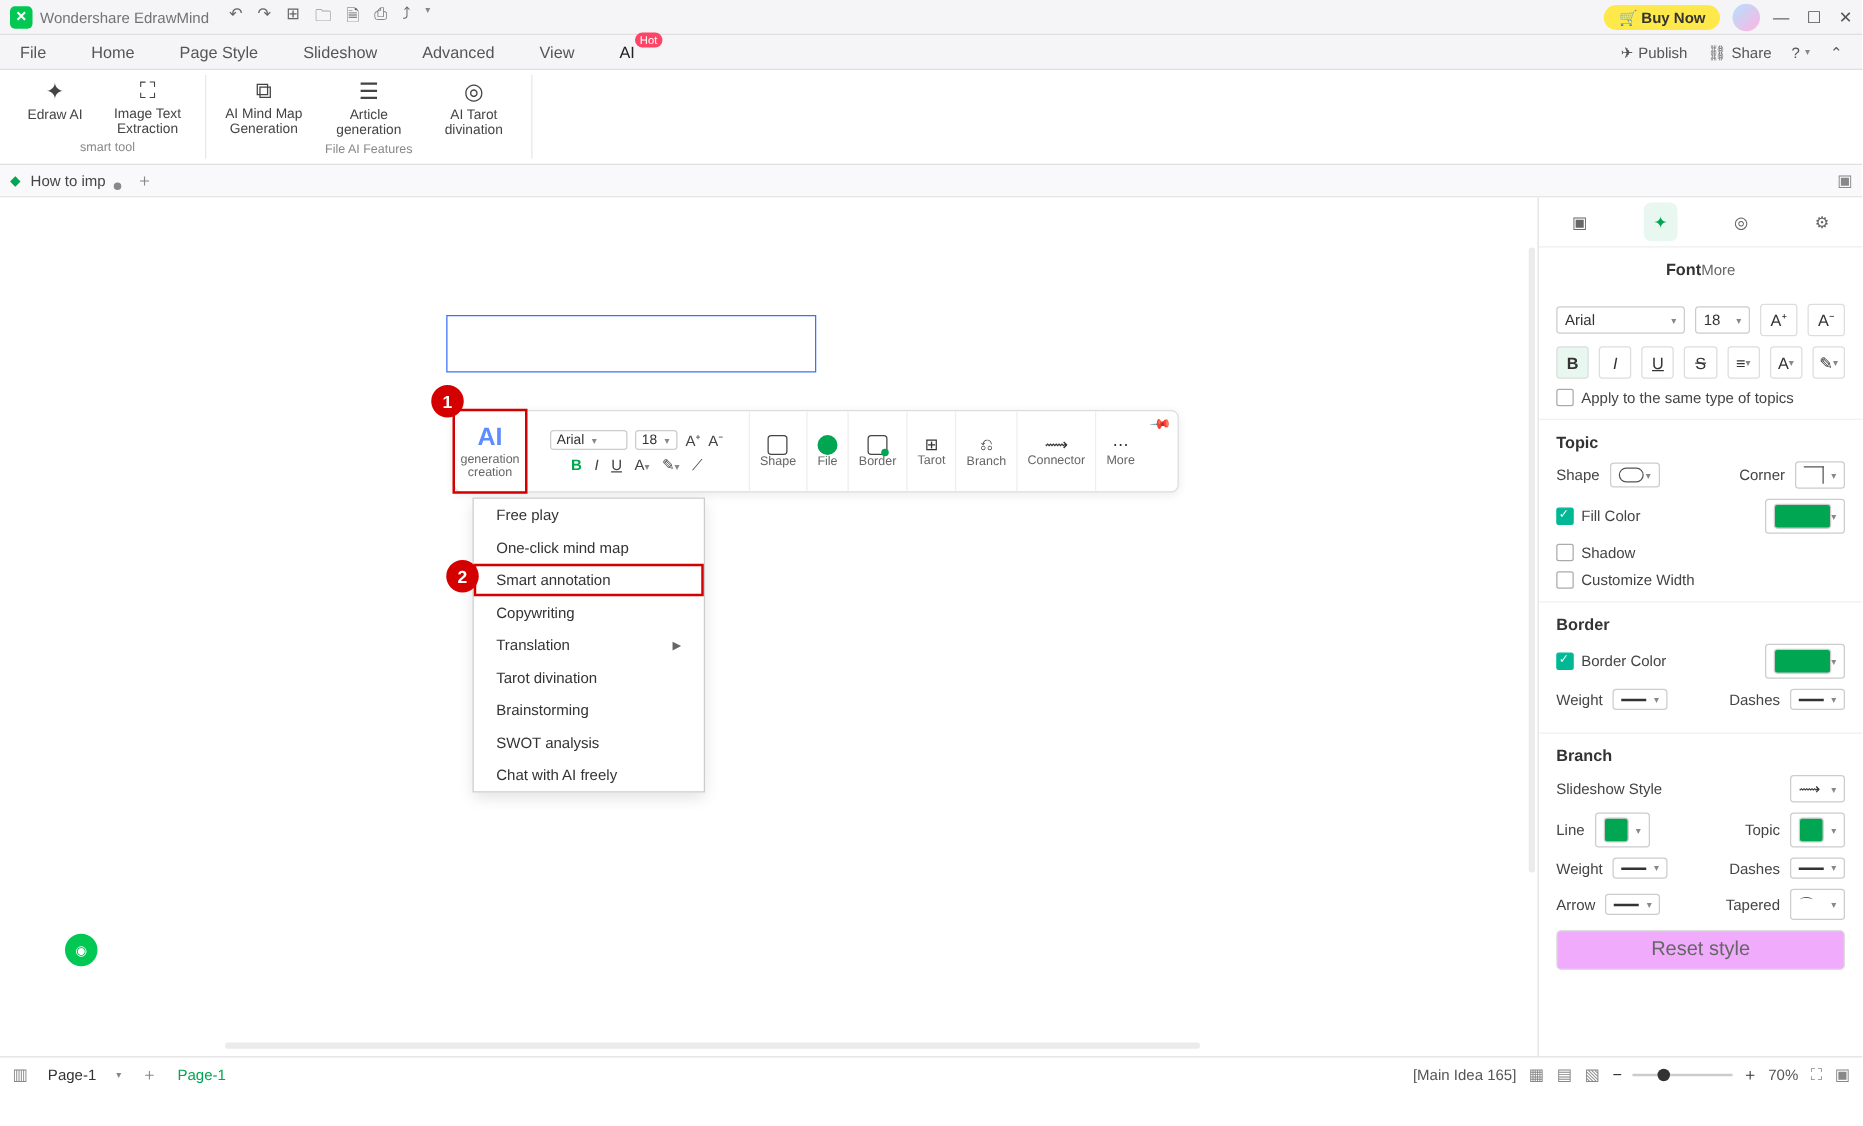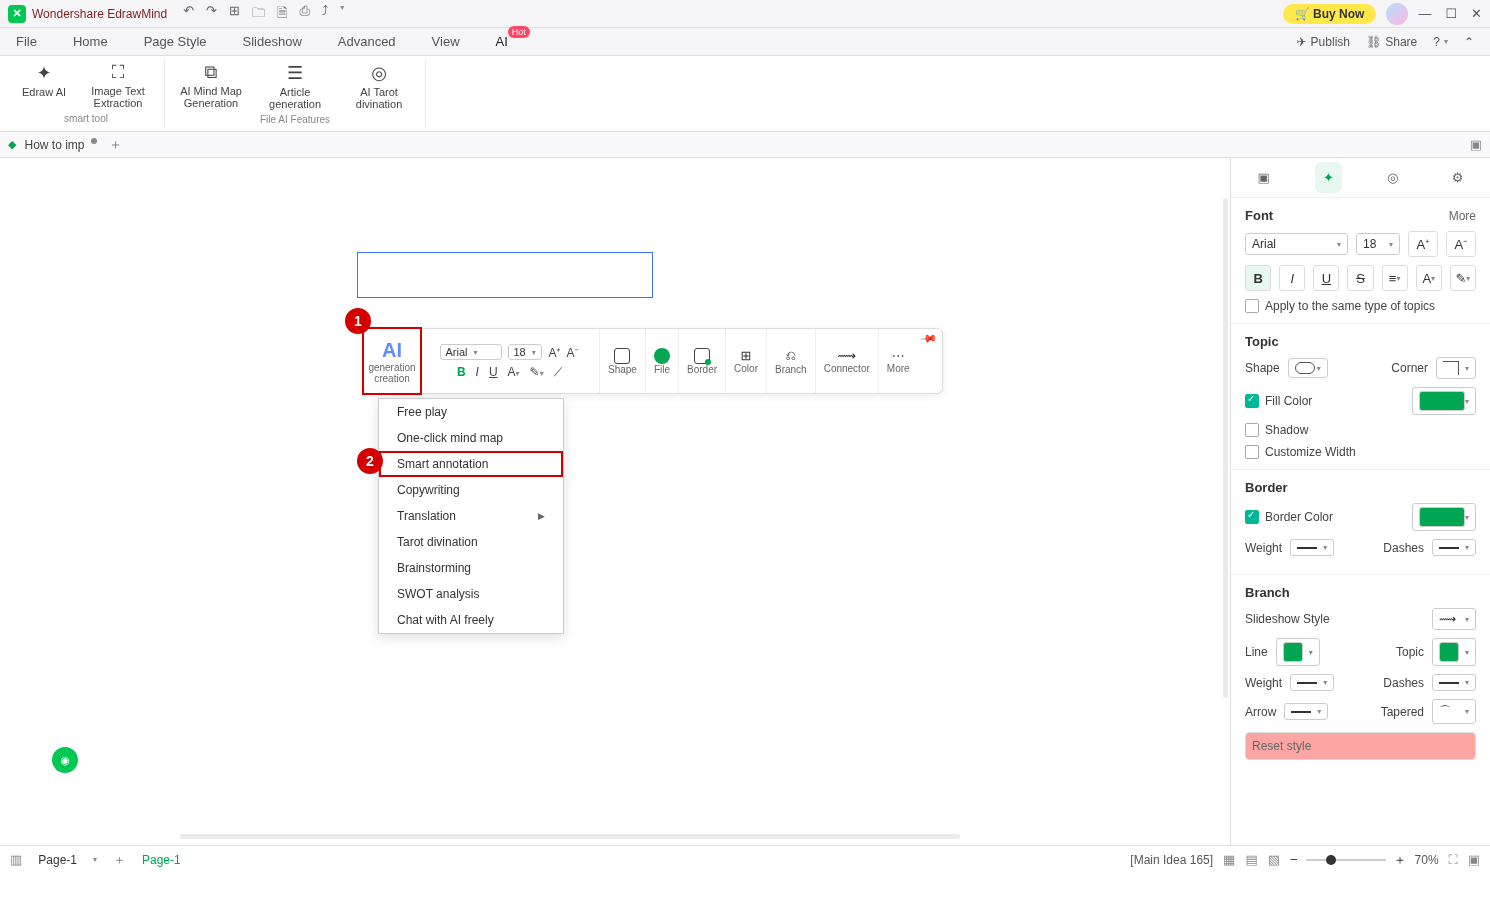--- a/index.html
+++ b/index.html
@@ -1,21 +1,21 @@
 <!DOCTYPE html>
 <html><head>
 <meta charset="utf-8">
 <style>
 * { margin: 0; padding: 0; box-sizing: border-box; font-family: -apple-system, BlinkMacSystemFont, "Segoe UI", Arial, sans-serif; }
 body { width: 1490px; height: 901px; background: #fff; overflow: hidden; position: relative; font-size: 13px; color: #333; }
 
 
 .title-bar { height: 28px; background: #f5f5f7; display: flex; align-items: center; padding: 0 8px; border-bottom: 1px solid #e0e0e0; }
 .logo-square { width: 18px; height: 18px; background: #00c853; border-radius: 4px; display: flex; align-items: center; justify-content: center; color: #fff; font-weight: bold; font-size: 11px; margin-right: 6px; }
-.app-title { font-size: 12px; color: #7f1d1d; }
+.app-title { font-size: 12px; color: #737373; }
 .qat { display: flex; gap: 12px; margin-left: 16px; color: #666; }
 .qat-icon { cursor: pointer; font-size: 13px; }
 .title-spacer { flex: 1; }
 .buy-now { background: #ffe94a; border-radius: 12px; padding: 3px 12px; font-size: 12px; font-weight: bold; display: flex; align-items: center; gap: 3px; cursor: pointer; }
 .avatar-circle { width: 22px; height: 22px; border-radius: 50%; background: linear-gradient(135deg,#b4e0ff,#ffb4e0); margin: 0 10px; cursor: pointer; }
 .win-controls { display: flex; gap: 14px; color: #555; }
 .win-btn { cursor: pointer; font-size: 13px; }
 
 
 .menu-bar { height: 28px; background: #f5f5f7; display: flex; align-items: center; padding: 0 16px; gap: 36px; border-bottom: 1px solid #e0e0e0; }
@@ -29,21 +29,21 @@
 .ribbon { height: 76px; background: #fff; display: flex; border-bottom: 1px solid #e0e0e0; padding: 4px 8px; }
 .ribbon-group { display: flex; flex-direction: column; align-items: center; border-right: 1px solid #e8e8e8; padding: 0 8px; }
 .ribbon-buttons { display: flex; gap: 8px; }
 .ribbon-btn { display: flex; flex-direction: column; align-items: center; cursor: pointer; padding: 2px 6px; text-align: center; }
 .ribbon-btn-icon { font-size: 18px; color: #444; margin-bottom: 2px; }
 .ribbon-btn-label { font-size: 11px; color: #444; line-height: 1.1; max-width: 64px; }
 .ribbon-group-label { font-size: 10px; color: #888; margin-top: 2px; }
 
 
 .tab-bar { height: 26px; background: #f9f9fb; border-bottom: 1px solid #e0e0e0; display: flex; align-items: center; padding: 0 8px; gap: 8px; }
-.doc-tab { display: flex; align-items: flex-start; gap: 6px; font-size: 12px; color: #444; }
+.doc-tab { display: flex; align-items: flex-end; gap: 6px; font-size: 12px; color: #444; }
 .doc-tab .dot { width: 6px; height: 6px; background: #888; border-radius: 50%; }
 .add-tab { color: #888; font-size: 14px; cursor: pointer; margin-left: 4px; }
 .tab-right-icon { margin-left: auto; color: #888; cursor: pointer; }
 
 
 .canvas-area { position: absolute; top: 158px; left: 0; right: 260px; bottom: 56px; background: #fff; overflow: hidden; }
 .canvas-scroll-v { position: absolute; right: 2px; top: 40px; width: 5px; height: 500px; background: #ccc; border-radius: 3px; opacity: 0.4; }
 .canvas-scroll-h { position: absolute; left: 180px; bottom: 6px; height: 5px; width: 780px; background: #ccc; border-radius: 3px; opacity: 0.4; }
 
 
@@ -80,38 +80,38 @@
 
 
 .chat-bubble { position: absolute; left: 52px; bottom: 72px; width: 26px; height: 26px; background: #00c853; border-radius: 50%; display: flex; align-items: center; justify-content: center; color: #fff; cursor: pointer; font-size:11px; }
 
 
 .right-panel { position: absolute; top: 158px; right: 0; bottom: 56px; width: 260px; background: #fff; border-left: 1px solid #e0e0e0; overflow-y: auto; }
 .rp-tabs { height: 40px; display: flex; align-items: center; justify-content: space-around; border-bottom: 1px solid #eee; }
 .rp-tab { cursor: pointer; padding: 8px; color: #666; }
 .rp-tab.active { background: #e8f7ef; border-radius: 6px; color: #00a651; }
 .rp-section { padding: 10px 14px; border-bottom: 1px solid #f0f0f0; }
-.rp-header { display: flex; justify-content: space-between; align-items: center; margin-bottom: 8px; }
+.rp-header { display: flex; justify-content: center; align-items: center; margin-bottom: 20px; }
 .rp-title { font-weight: bold; font-size: 13px; }
 .rp-more { font-size: 12px; color: #666; cursor: pointer; }
 .rp-row { display: flex; align-items: center; gap: 8px; margin-bottom: 8px; }
 .rp-select { flex: 1; border: 1px solid #ccc; border-radius: 3px; padding: 3px 6px; font-size: 12px; display: flex; justify-content: space-between; align-items: center; background: #fff; cursor: pointer; }
 .rp-num { width: 44px; border: 1px solid #ccc; border-radius: 3px; padding: 3px 6px; font-size: 12px; display: flex; justify-content: space-between; align-items: center; }
 .rp-icon-btn { width: 30px; height: 26px; border: 1px solid #ddd; border-radius: 3px; display: flex; align-items: center; justify-content: center; cursor: pointer; font-size: 13px; background: #fff; }
 .rp-icon-btn.active { background: #e8f7ef; }
 .rp-checkbox { display: flex; align-items: center; gap: 6px; font-size: 12px; color: #444; cursor: pointer; }
 .checkbox-box { width: 14px; height: 14px; border: 1px solid #aaa; border-radius: 2px; background: #fff; }
 .checkbox-box.checked { background: #00b894; border-color: #00b894; position: relative; }
 .checkbox-box.checked::after { content: '✓'; color: #fff; font-size: 10px; position: absolute; left: 1px; top: -2px; }
 .rp-label { font-size: 12px; color: #444; }
 .color-swatch { width: 46px; height: 20px; background: #00a651; border-radius: 3px; border: 1px solid #ccc; }
 .shape-pill-icon { width: 20px; height: 12px; border: 1px solid #555; border-radius: 6px; }
 .corner-icon { width: 16px; height: 14px; border-top: 1.5px solid #555; border-right: 1.5px solid #555; }
 .line-icon { width: 20px; height: 2px; background: #333; }
-.reset-btn { width: 100%; padding: 6px; border: 1px solid #ddd; border-radius: 4px; background: #fca5a5; font-size: 12px; color: #666; cursor: pointer; margin-top: 8px; }
+.reset-btn { width: 100%; padding: 6px; border: 1px solid #ddd; border-radius: 4px; background: #f0abfc; text-align: center; font-size: 16px; color: #666; cursor: pointer; margin-top: 8px; }
 
 
 .status-bar { position: absolute; bottom: 28px; left: 0; right: 0; height: 28px; border-top: 1px solid #e0e0e0; display: flex; align-items: center; padding: 0 10px; gap: 10px; background: #fff; }
 .page-combo { border: none; padding: 2px 6px; font-size: 12px; display: flex; align-items: center; gap: 16px; }
 .page-tab { color: #00a651; font-size: 12px; padding: 2px 6px; }
 .status-spacer { flex: 1; }
 .status-txt { font-size: 12px; color: #555; }
 .zoom-ctrl { display: flex; align-items: center; gap: 8px; }
 .zoom-track { width: 80px; height: 2px; background: #ccc; position: relative; }
 .zoom-thumb { position: absolute; left: 20px; top: -4px; width: 10px; height: 10px; background: #333; border-radius: 50%; }
@@ -250,21 +250,21 @@
     <div class="ftb-cell">
       <div class="fill-circle"></div>
       <span class="ftb-label">File</span>
     </div>
     <div class="ftb-cell">
       <div class="border-icon"></div>
       <span class="ftb-label">Border</span>
     </div>
     <div class="ftb-cell">
       <span>⊞</span>
-      <span class="ftb-label">Color</span>
+      <span class="ftb-label">Tarot</span>
     </div>
     <div class="ftb-cell">
       <span>⎌</span>
       <span class="ftb-label">Branch</span>
     </div>
     <div class="ftb-cell">
       <span>⟿</span>
       <span class="ftb-label">Connector</span>
     </div>
     <div class="ftb-cell" style="border-right:none;">

